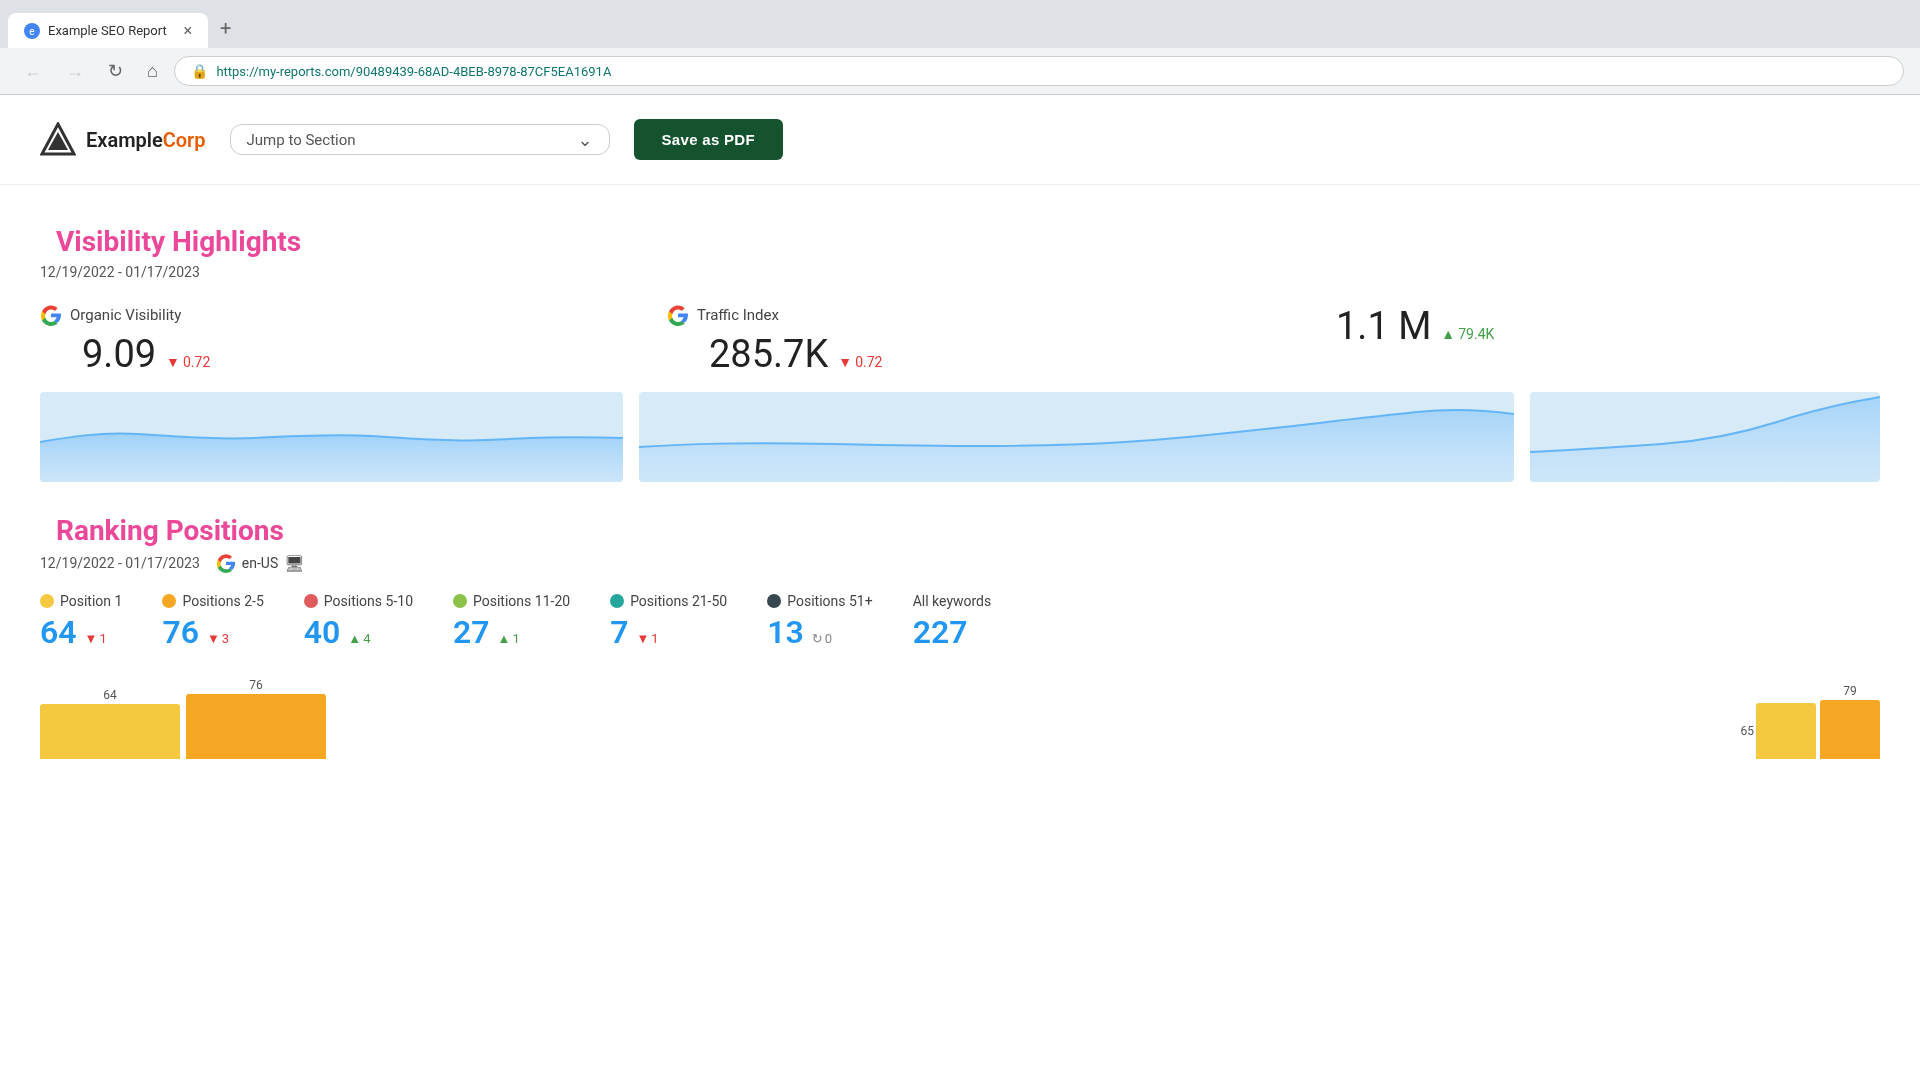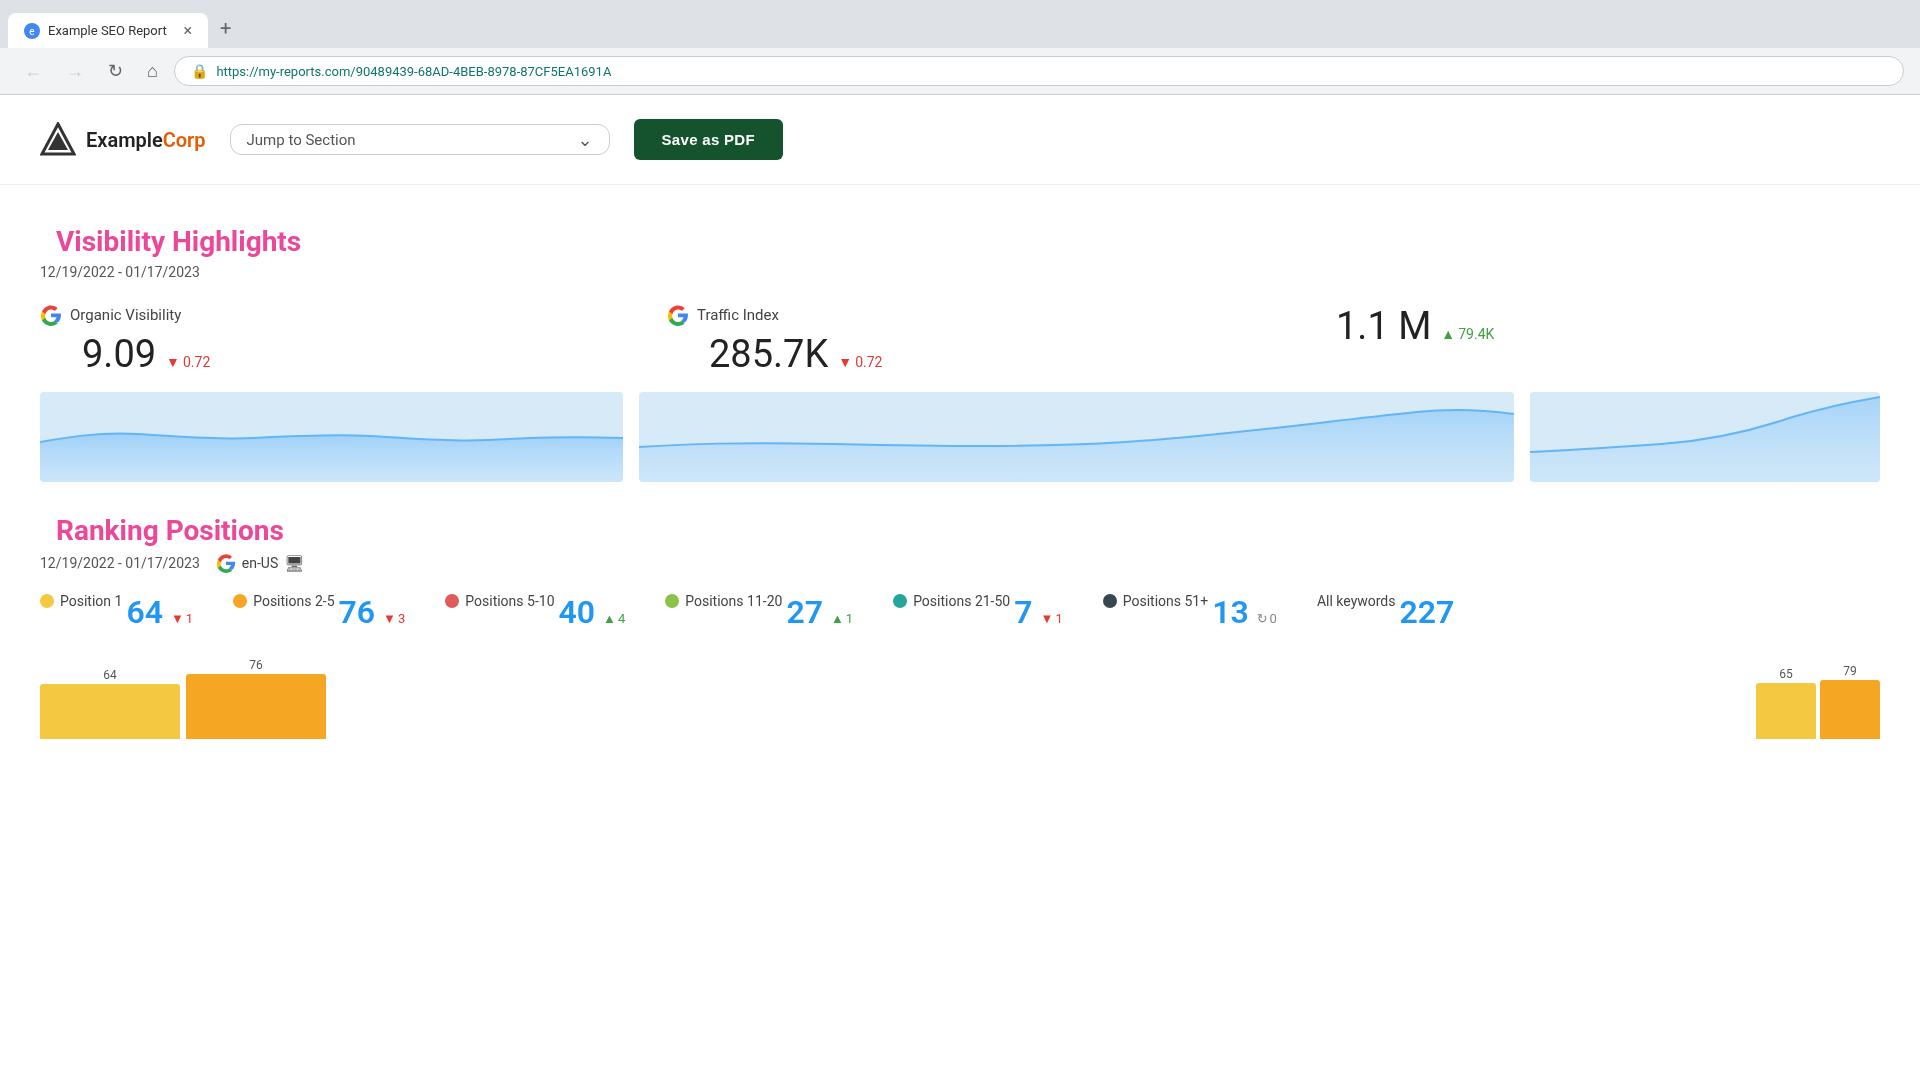--- a/index.html
+++ b/index.html
@@ -41,21 +41,21 @@
     .change-down { color: #e53935; }
     .change-up { color: #43a047; }
 
     
     .ranking-section { margin-top: 8px; }
     .ranking-header-row { display: flex; align-items: center; gap: 16px; margin-bottom: 6px; }
     .locale-badge { display: flex; align-items: center; gap: 6px; font-size: 14px; color: #444; }
     .monitor-icon { font-size: 16px; }
 
     .positions-row { display: flex; align-items: flex-start; gap: 40px; margin-top: 20px; flex-wrap: nowrap; }
-    .position-item { display: flex; flex-direction: row; align-items: flex-start; gap: 4px; }
+    .position-item { display: flex; flex-direction: column; align-items: flex-start; gap: 4px; }
     .position-label-row { display: flex; align-items: center; gap: 6px; font-size: 14px; color: #444; }
     .pos-dot { width: 14px; height: 14px; border-radius: 50%; display: inline-block; }
     .pos-value-row { display: flex; align-items: baseline; gap: 8px; }
     .pos-value { font-size: 32px; font-weight: 600; color: #2196f3; }
     .pos-change { font-size: 13px; display: flex; align-items: center; gap: 2px; }
 
     
     .metric-divider { width: 1px; background: #e0e0e0; margin: 0 20px; }
   </style>
 </head>
@@ -338,21 +338,21 @@
         <div style="display:flex; flex-direction:column; align-items:center; gap:2px;">
           <span style="font-size:12px; color:#555;">64</span>
           <div style="width:140px; height:55px; background:#f5c842; border-radius:3px 3px 0 0;"></div>
         </div>
 
         <div style="display:flex; flex-direction:column; align-items:center; gap:2px; margin-left:4px;">
           <span style="font-size:12px; color:#555;">76</span>
           <div style="width:140px; height:65px; background:#f5a623; border-radius:3px 3px 0 0;"></div>
         </div>
 
-        <div style="display:flex; flex-direction:column; align-items:center; gap:2px; margin-left:auto;">
+        <div style="display:flex; flex-direction:row; align-items:center; gap:2px; margin-left:auto;">
           <span style="font-size:12px; color:#555;">65</span>
           <div style="width:60px; height:56px; background:#f5c842; border-radius:3px 3px 0 0;"></div>
         </div>
         <div style="display:flex; flex-direction:column; align-items:center; gap:2px; margin-left:2px;">
           <span style="font-size:12px; color:#555;">79</span>
           <div style="width:60px; height:59px; background:#f5a623; border-radius:3px 3px 0 0;"></div>
         </div>
       </div>
     </div>
 

